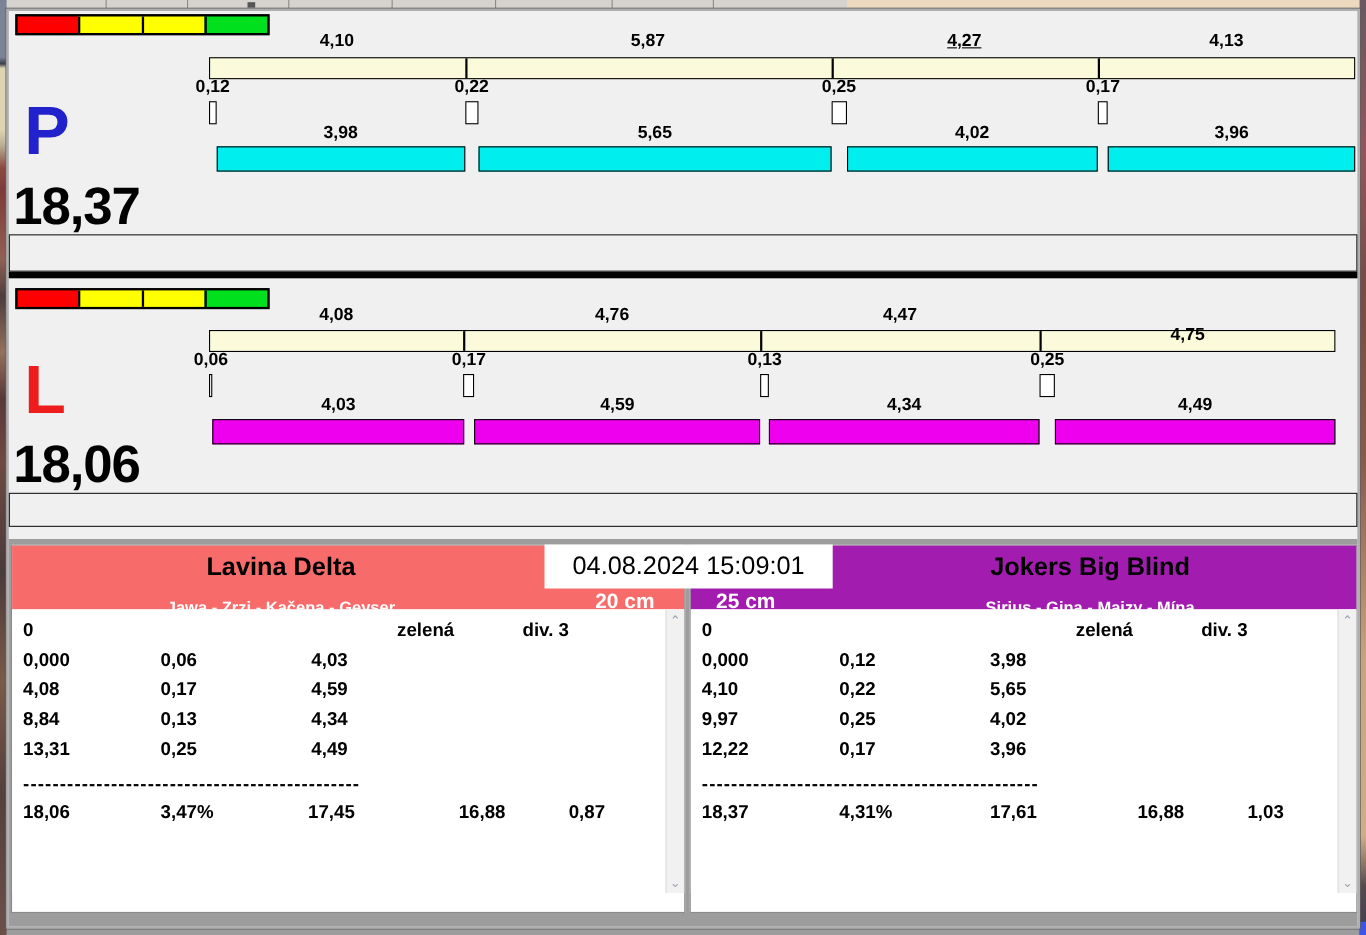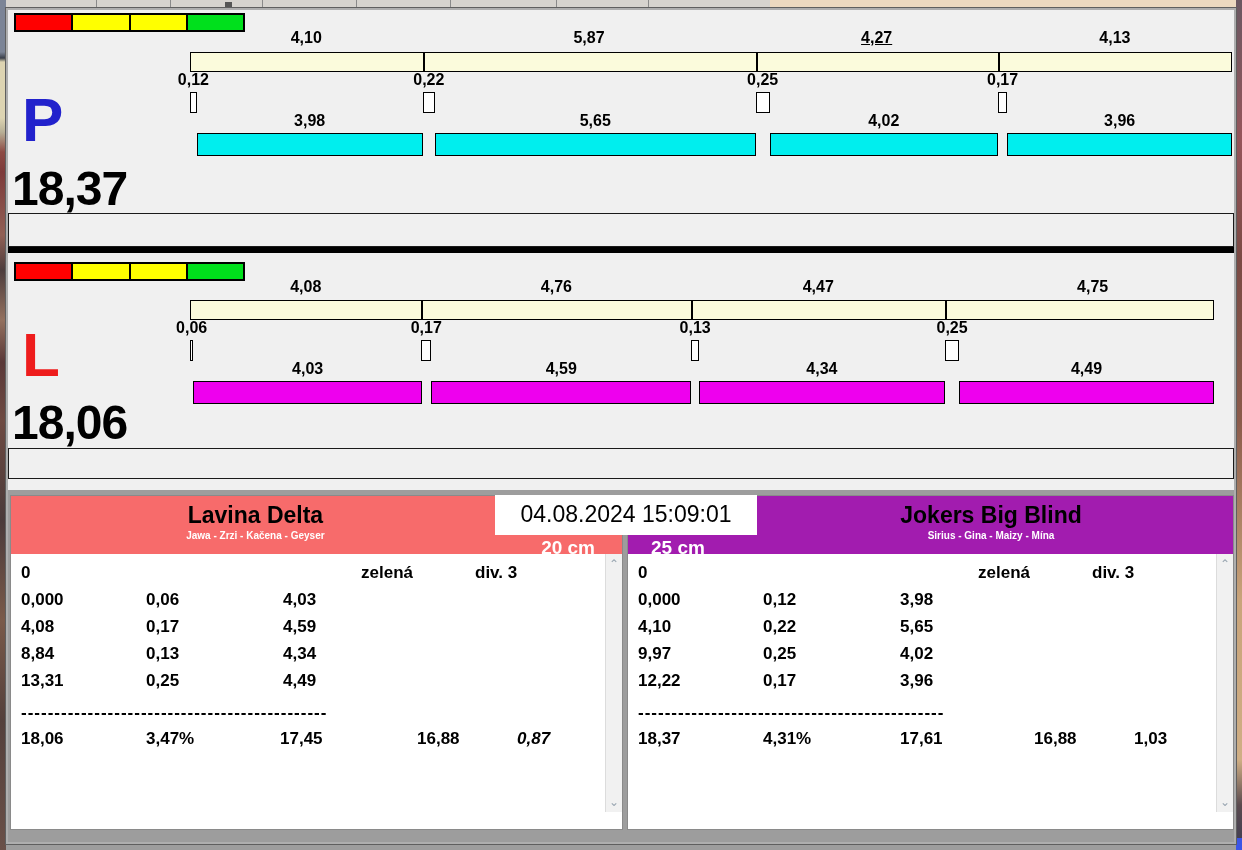--- a/index.html
+++ b/index.html
@@ -47,21 +47,21 @@
 
   
   .bottom-area { position:absolute; left:0; top:480px; width:1226px; height:352px; background:#9d9d9d; }
   .panel { position:absolute; top:5px; height:335px; border:1px solid #8a8a8a; background:#fff; }
   .panel-left  { left:2px;   width:613px; }
   .panel-right { left:619px; width:607px; }
   .panel-header { position:relative; width:100%; height:58px; }
   .team-name { position:absolute; top:6px; font-size:23px; font-weight:bold; color:#000;
                width:80%; text-align:center; white-space:nowrap; }
   .tn-left  { left:0; }   .tn-right { right:0; }
-  .team-dogs { position:absolute; top:34px; font-size:10px; font-weight:bold; color:#fff;
+  .team-dogs { position:absolute; top:48px; font-size:15px; font-weight:bold; color:#fff;
                width:80%; text-align:center; white-space:nowrap; }
   .td-left { left:0; }    .td-right { right:0; }
   .jump-height { position:absolute; top:41px; font-size:19px; font-weight:bold; color:#fff; white-space:nowrap; }
   .jh-left  { right:27px; }  .jh-right { left:23px; }
 
   .panel-body { position:relative; width:100%; height:258px; background:#fff; overflow:hidden; padding-top:8px; }
   .trow { position:relative; height:27px; }
   .cell { position:absolute; top:0; font-size:17px; font-weight:bold; color:#000; white-space:nowrap; line-height:22px; }
   .trow.dashed { height:24px; margin-top:5px; }
   .trow.dashed .cell { letter-spacing:1px; width:345px; overflow:hidden; }
@@ -158,21 +158,21 @@
         <div class="lbl" style="left: 548.43px; top: 26px;">4,76</div>
         <div class="lbl" style="left: 418.251px; top: 67px;">0,17</div>
         <div class="gap-box" style="left: 413.43px; top: 87px; width: 9.6429px;"></div>
         <div class="lbl" style="left: 553.251px; top: 108px;">4,59</div>
         <div class="dog-bar" style="left: 423.072px; top: 128px; width: 260.358px; background: rgb(238, 0, 238);"></div>
         <div class="lbl" style="left: 810.206px; top: 26px;">4,47</div>
         <div class="lbl" style="left: 687.118px; top: 67px;">0,13</div>
         <div class="gap-box" style="left: 683.431px; top: 87px; width: 7.37398px;"></div>
         <div class="lbl" style="left: 813.893px; top: 108px;">4,34</div>
         <div class="dog-bar" style="left: 690.805px; top: 128px; width: 246.177px; background: rgb(238, 0, 238);"></div>
-        <div class="lbl" style="left: 1071.7px; top: 26px; margin-left: 13px;">4,75</div>
+        <div class="lbl" style="left: 1071.7px; top: 44px;">4,75</div>
         <div class="lbl" style="left: 944.072px; top: 67px;">0,25</div>
         <div class="gap-box" style="left: 936.982px; top: 87px; width: 14.1807px;"></div>
         <div class="lbl" style="left: 1078.51px; top: 108px;">4,49</div>
         <div class="dog-bar" style="left: 951.163px; top: 128px; width: 254.686px; background: rgb(238, 0, 238);"></div>
         <div class="lane-strip" style="top: 195px; height: 31px;"></div>
       </section>
 
     <div class="bottom-area">
 
       <div class="panel panel-left">
@@ -209,21 +209,21 @@
                 <span class="cell" style="left: 272px;">4,49</span>
               </div>
               <div class="trow dashed">
                 <span class="cell" style="left: 10px;">----------------------------------------------</span>
               </div>
               <div class="trow summary">
                 <span class="cell" style="left: 10px;">18,06</span>
                 <span class="cell" style="left: 135px;">3,47%</span>
                 <span class="cell" style="left: 269px;">17,45</span>
                 <span class="cell" style="left: 406px;">16,88</span>
-                <span class="cell" style="left: 506px; font-style: italic;">0,87</span>
+                <span class="cell" style="left: 506px;">0,87</span>
               </div>
             </div>
           <div class="vscroll">
             <span class="arr up">⌃</span>
             <span class="arr dn">⌄</span>
           </div>
         </div>
       </div>
 
       <div class="panel panel-right">

